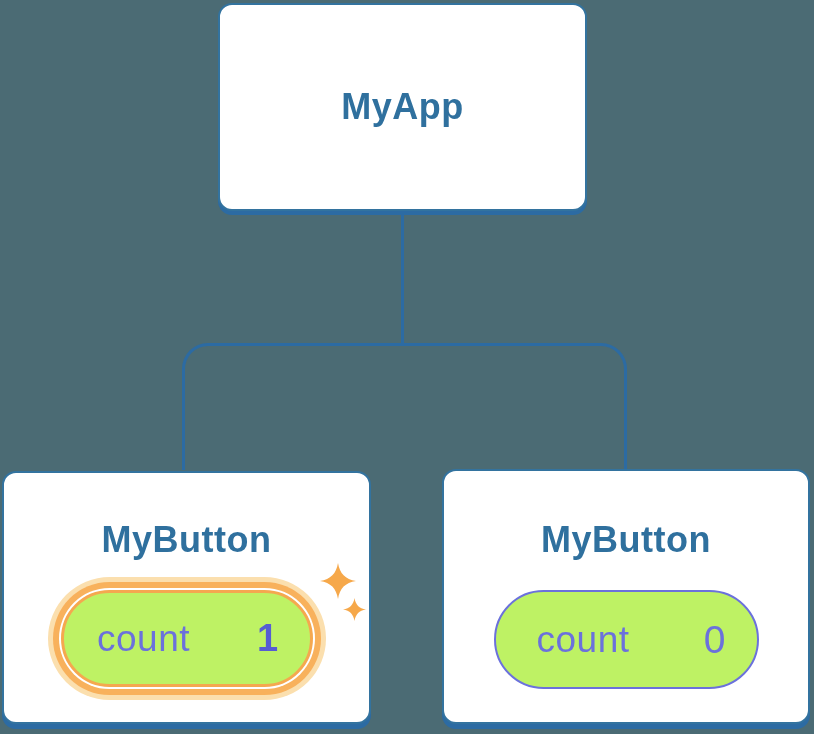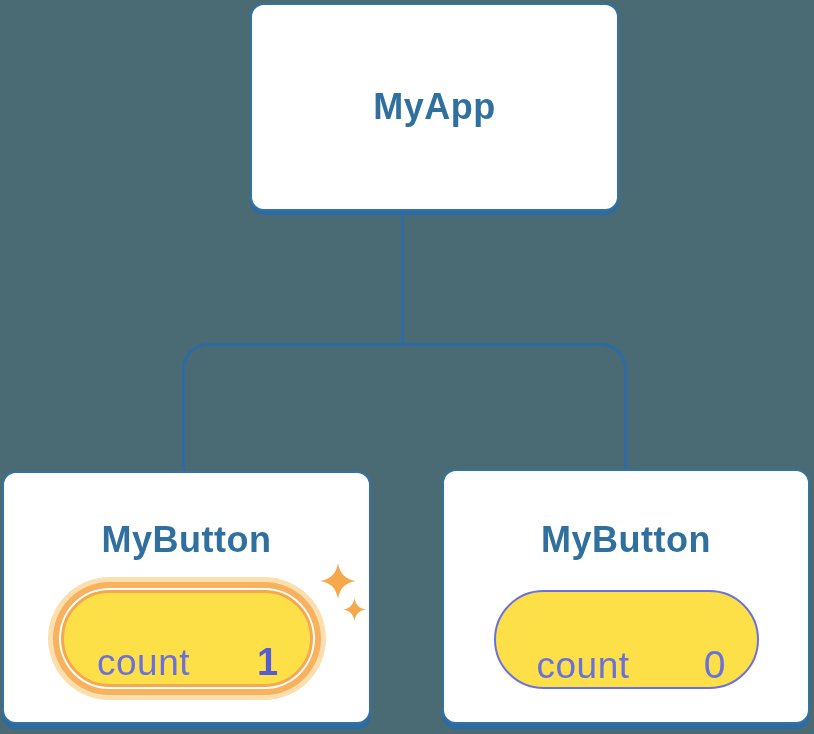--- a/index.html
+++ b/index.html
@@ -25,21 +25,20 @@
     box-sizing: border-box;
     display: flex;
     flex-direction: column;
     align-items: center;
   }
   .card-root {
     left: 218px; top: 3px;
     width: 369px; height: 208px;
     justify-content: center;
     box-shadow: 0 4px 0 0 #2c6ba3;
-    margin-left: 32px;
   }
   .card-child-left  { left: 2px;   top: 471px; width: 369px; height: 253px; padding-top: 46px; }
   .card-child-right { left: 442px; top: 469px; width: 368px; height: 255px; padding-top: 48px; }
 
   .card-title {
     color: #2f709e;
     font-size: 36px;
     font-weight: 700;
     letter-spacing: 0.5px;
     line-height: 42px;
@@ -60,22 +59,22 @@
     border-top: 3px solid #2c6ba3;
     border-left: 3px solid #2c6ba3;
     border-right: 3px solid #2c6ba3;
     border-radius: 26px 26px 0 0;
     box-sizing: border-box;
   }
 
   
   .pill {
     display: flex;
-    align-items: flex-end;
-    background: #fde047;
+    align-items: center;
+    background: #bef264;
     box-sizing: border-box;
   }
   .pill-default {
     margin-top: 29px;
     width: 265px; height: 99px;
     border: 2px solid #6b71dc;
     border-radius: 60px;
   }
   .pill-highlighted {
     margin-top: 29px;

